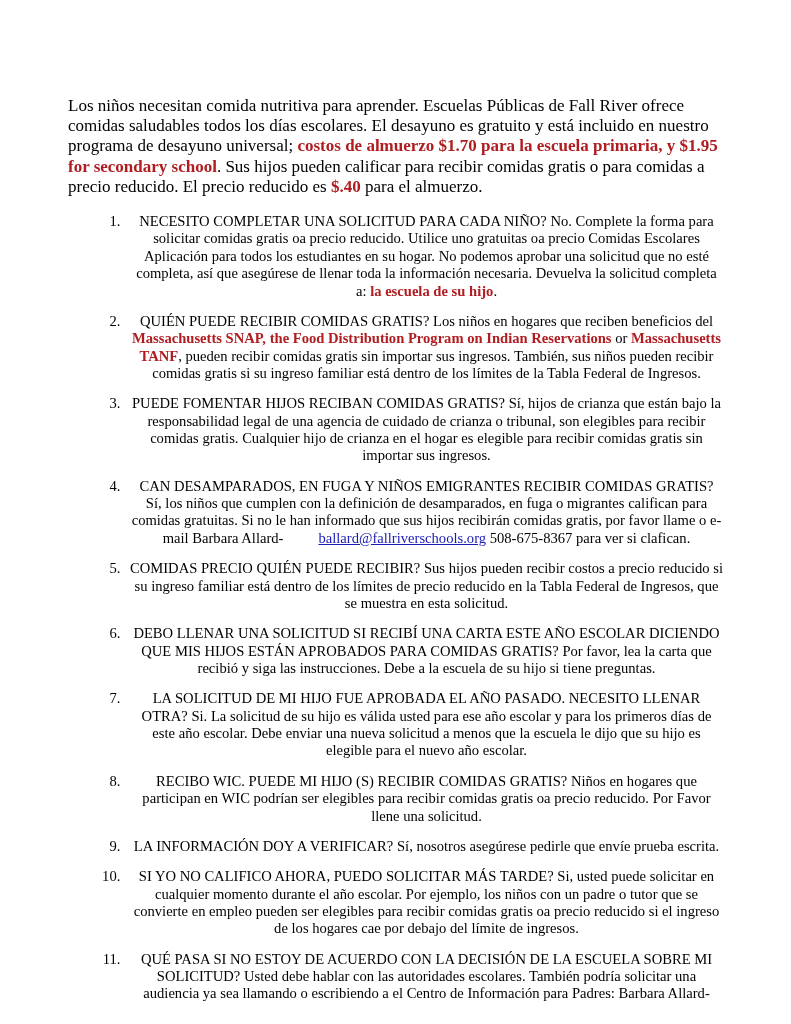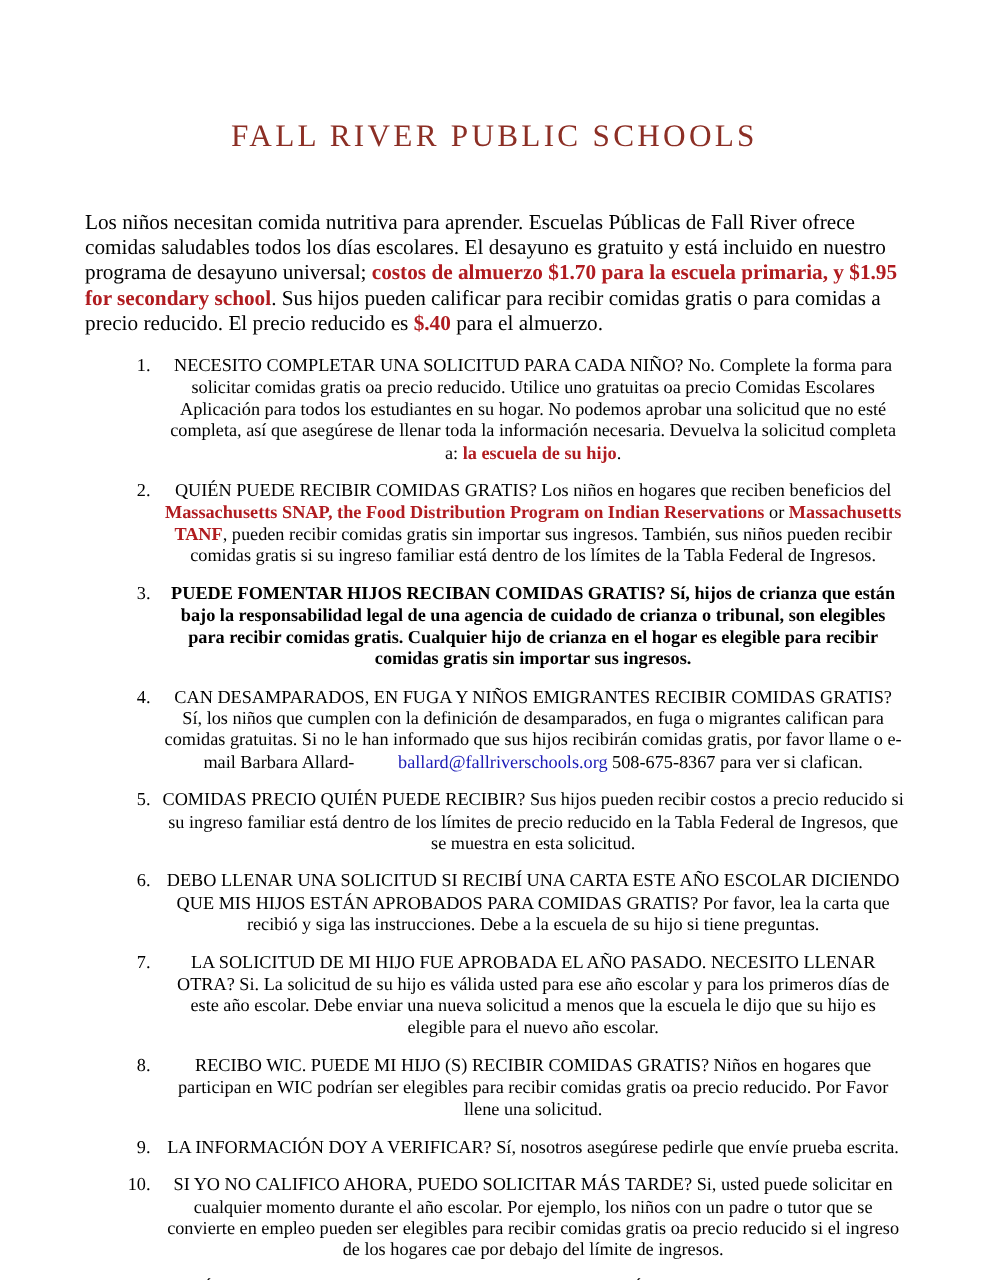--- a/index.html
+++ b/index.html
@@ -55,33 +55,33 @@
     padding-left: 6px;
     text-align: center;
   }
   ol.qlist > li:last-child {
     margin-bottom: 0;
   }
   .q-text {
     display: block;
   }
   .bold {
-    font-weight: bold;
+    font-weight: normal;
   }
   .link {
     color: #1a1ab5;
+    text-decoration: underline;
     padding-left: 35px;
   }
 </style>
 </head>
 <body>
 
 <div class="page">
 
-  <h1 class="doc-title">FALL RIVER PUBLIC SCHOOLS</h1>
 
 
   <p class="intro">
     <span>Los niños necesitan comida nutritiva para aprender. Escuelas Públicas de Fall River ofrece comidas saludables todos los días escolares. El desayuno es gratuito y está incluido en nuestro programa de desayuno universal; </span><span class="red">costos de almuerzo $1.70 para la escuela primaria, y $1.95 for secondary school</span><span>.  Sus hijos pueden calificar para recibir comidas gratis o para comidas a precio reducido. El precio reducido es </span><span class="red">$.40</span><span> para el almuerzo.</span>
   </p>
 
   <ol class="qlist" id="faq-list">
       <li class="q-item" value="1">
         <span class="q-text"><span>NECESITO COMPLETAR UNA SOLICITUD PARA CADA NIÑO?  No. Complete la forma para solicitar comidas gratis oa precio reducido. Utilice uno gratuitas oa precio Comidas Escolares Aplicación para todos los estudiantes en su hogar. No podemos aprobar una solicitud que no esté completa, así que asegúrese de llenar toda la información necesaria. Devuelva la solicitud completa a: </span><span class="red">la escuela de su hijo</span><span>.</span></span>
       </li>

